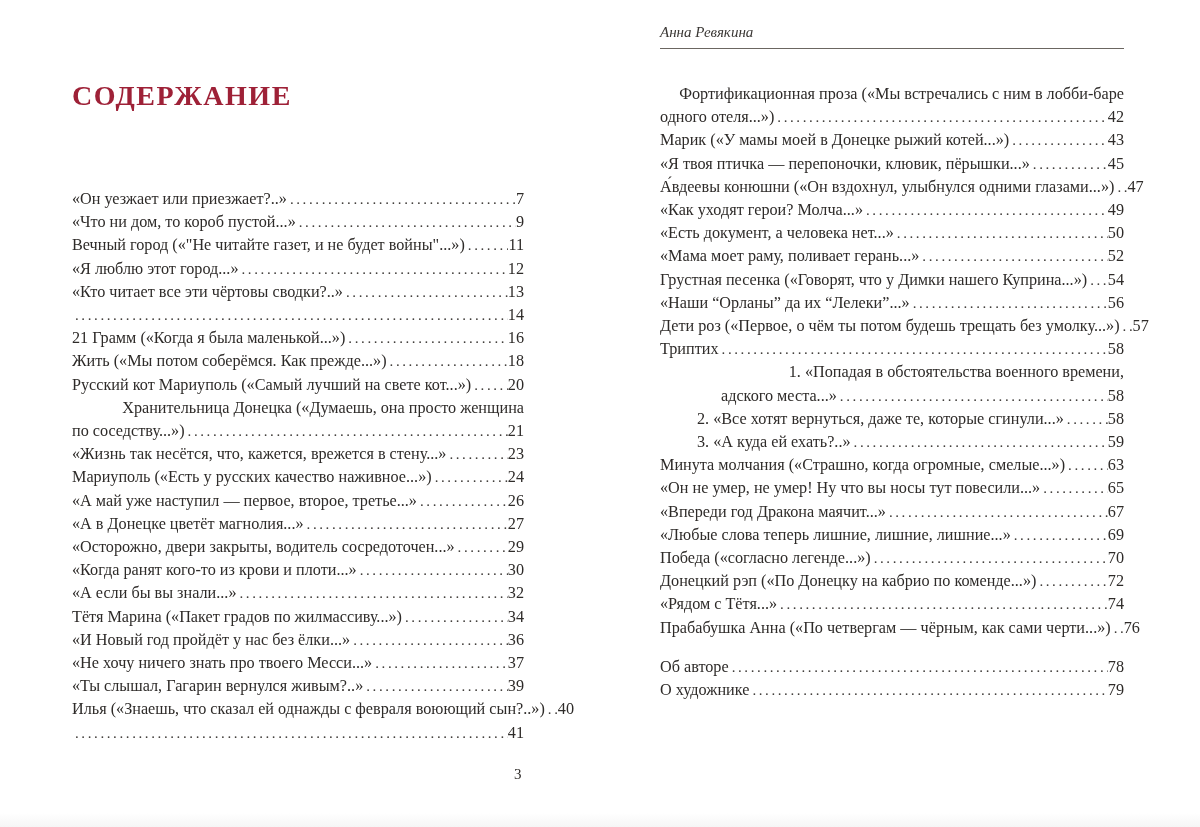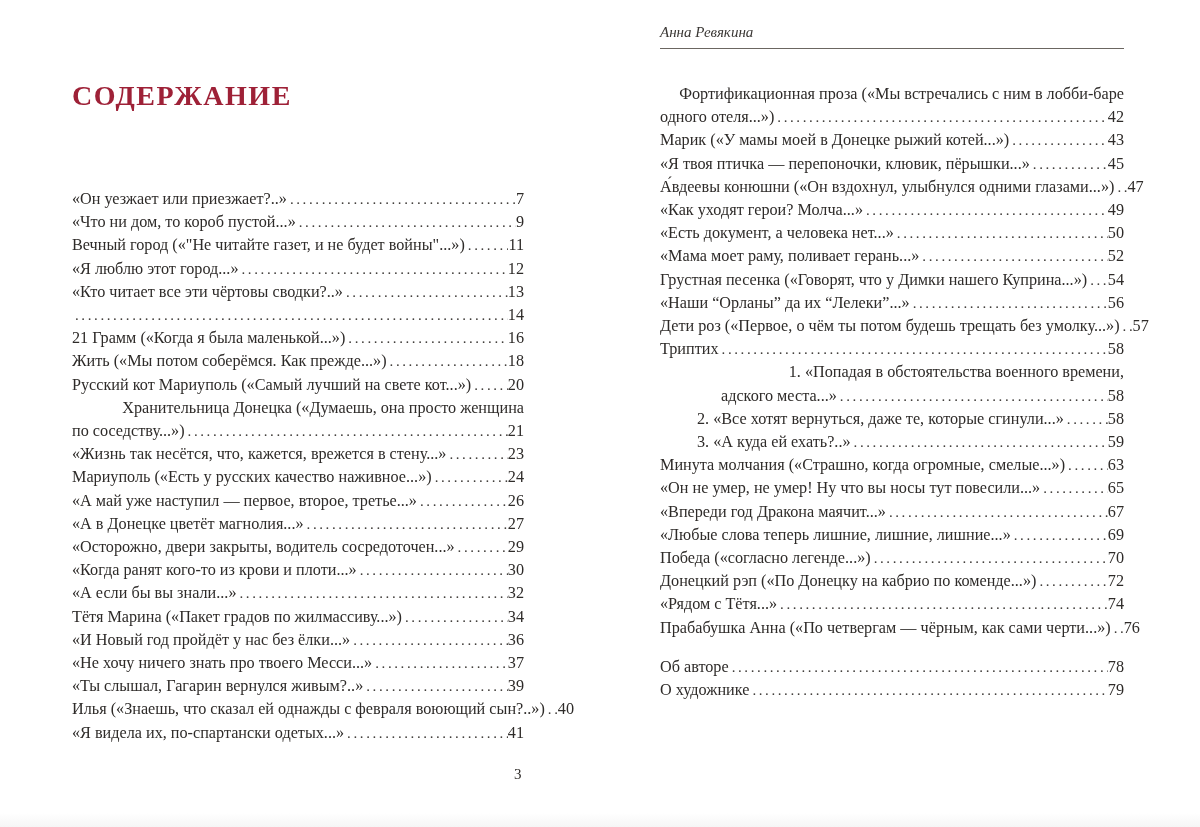--- a/index.html
+++ b/index.html
@@ -297,21 +297,20 @@
     <div class="row">
       <span class="t">Илья («Знаешь, что сказал ей однажды с февраля воюющий сын?..»)</span>
       <span class="dots"></span>
       <span class="pg">40</span>
     </div>
   </div>
 
   <div class="entry">
 
     <div class="row">
-      <span class="t">«Я видела их, по-спартански одетых...»</span>
       <span class="dots"></span>
       <span class="pg">41</span>
     </div>
   </div>
 </div>
   </div>
 
   <div class="page-right">
     <div class="running-header">Анна Ревякина</div>
     <div class="toc" id="right-toc">

